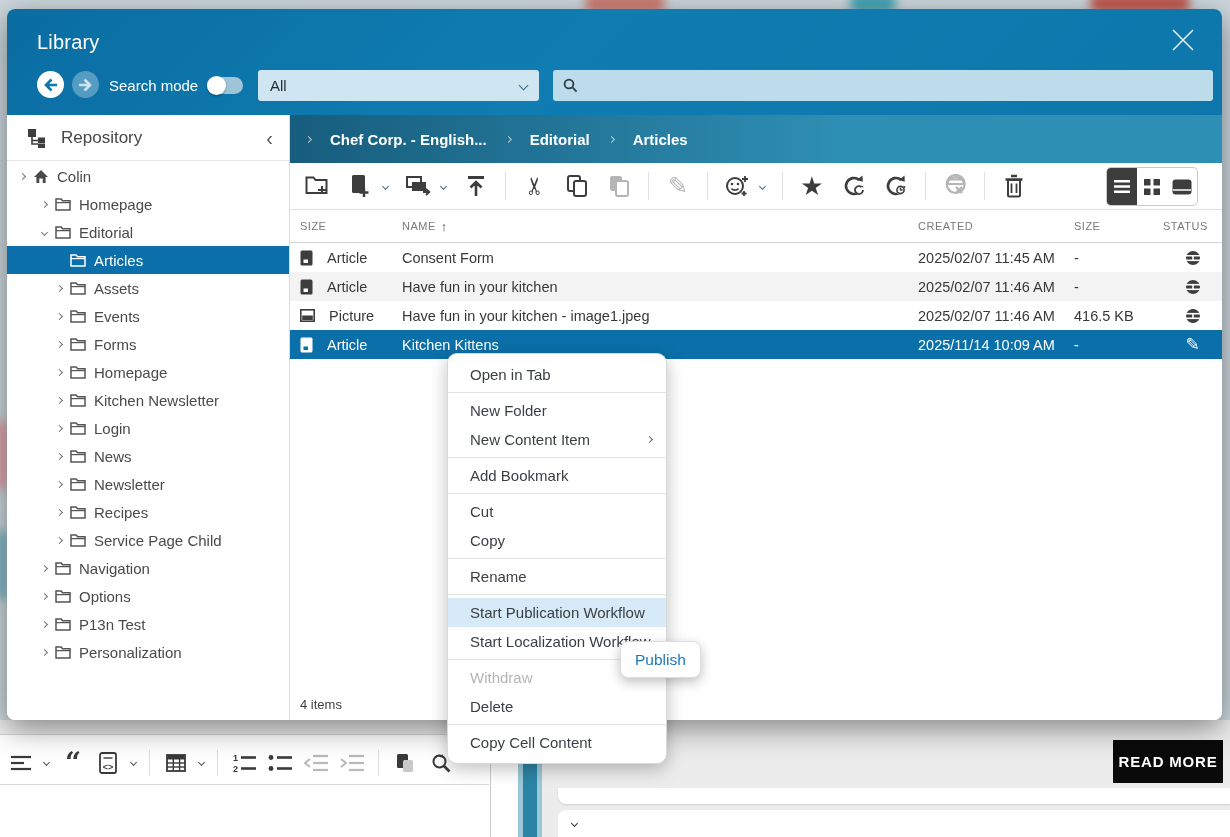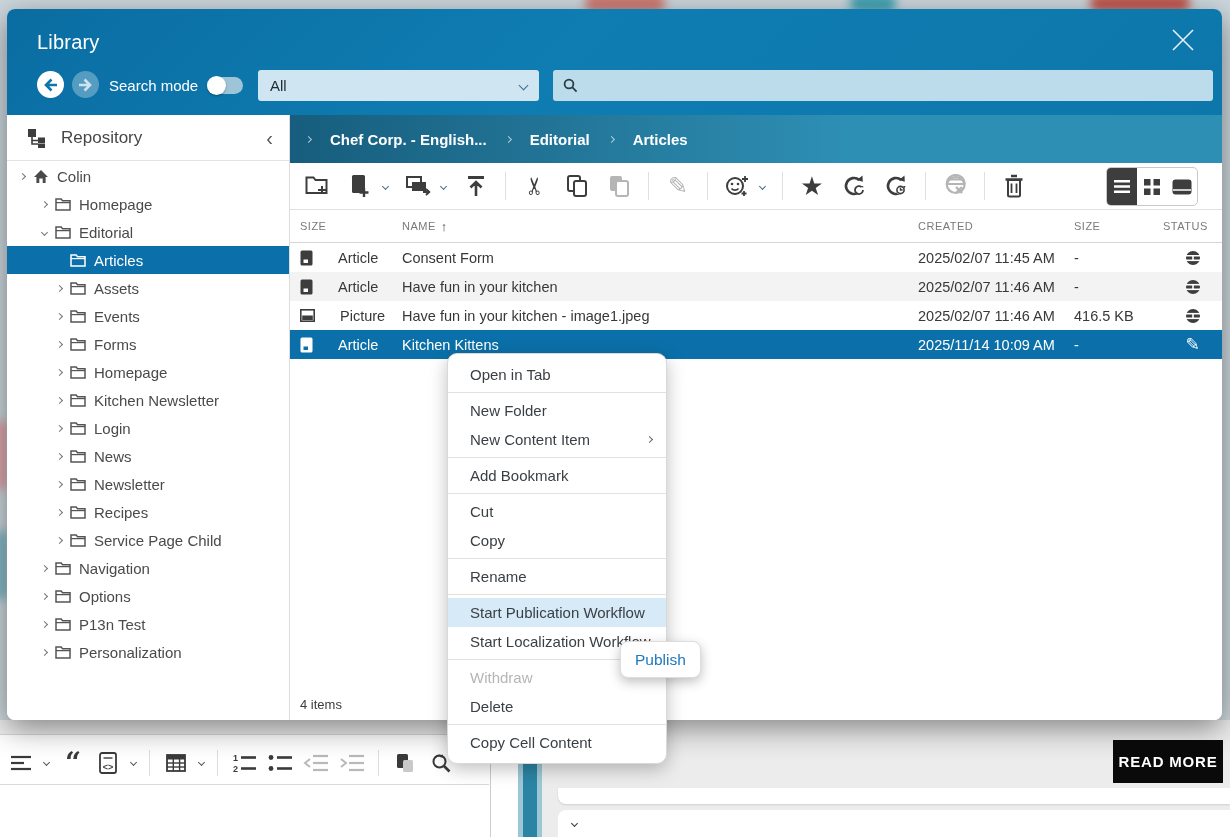--- a/index.html
+++ b/index.html
@@ -94,21 +94,21 @@
 
   
   #grid-header { height:33px; display:grid; grid-template-columns:102px 516px 156px 89px 1fr; align-items:center; border-bottom:1px solid #d6d6d6;
      font-size:11px; color:#7a7a7a; letter-spacing:.5px; }
   #grid-header .hcell { padding-left:10px; display:flex; align-items:center; gap:5px; cursor:pointer; }
   #grid-header .sort-arrow { color:#3d3d3d; font-size:13px; font-weight:bold; }
   .grid-row { height:29px; display:grid; grid-template-columns:102px 516px 156px 89px 1fr; align-items:center; font-size:14.5px; color:#383838; cursor:pointer; }
   .grid-row:nth-child(even) { background:#f3f3f3; }
   .grid-row.selected { background:#0b70a9; color:#fff; }
   .grid-row .cell { padding-left:10px; white-space:nowrap; overflow:hidden; }
-  .grid-row .type-cell { display:flex; align-items:center; gap:25px; }
+  .grid-row .type-cell { display:flex; align-items:center; gap:14px; }
   .grid-row .status-cell { display:flex; justify-content:center; }
   #items-count { position:absolute; left:10px; bottom:8px; font-size:13px; color:#3c3c3c; }
 
   
   #context-menu { position:absolute; left:447px; top:353px; width:220px; background:#fff; border:1px solid #d8d8d8; border-radius:10px;
      box-shadow:0 5px 18px rgba(0,0,0,.25); padding:6px 0; z-index:30; }
   .mi { height:29px; display:flex; align-items:center; padding:0 14px 0 22px; font-size:15px; color:#3a3f44; cursor:pointer; white-space:nowrap; }
   .mi.disabled { color:#b5b5b5; cursor:default; }
   .mi.hover { background:#d7eaf8; }
   .mi .sub { margin-left:auto; color:#666; }

